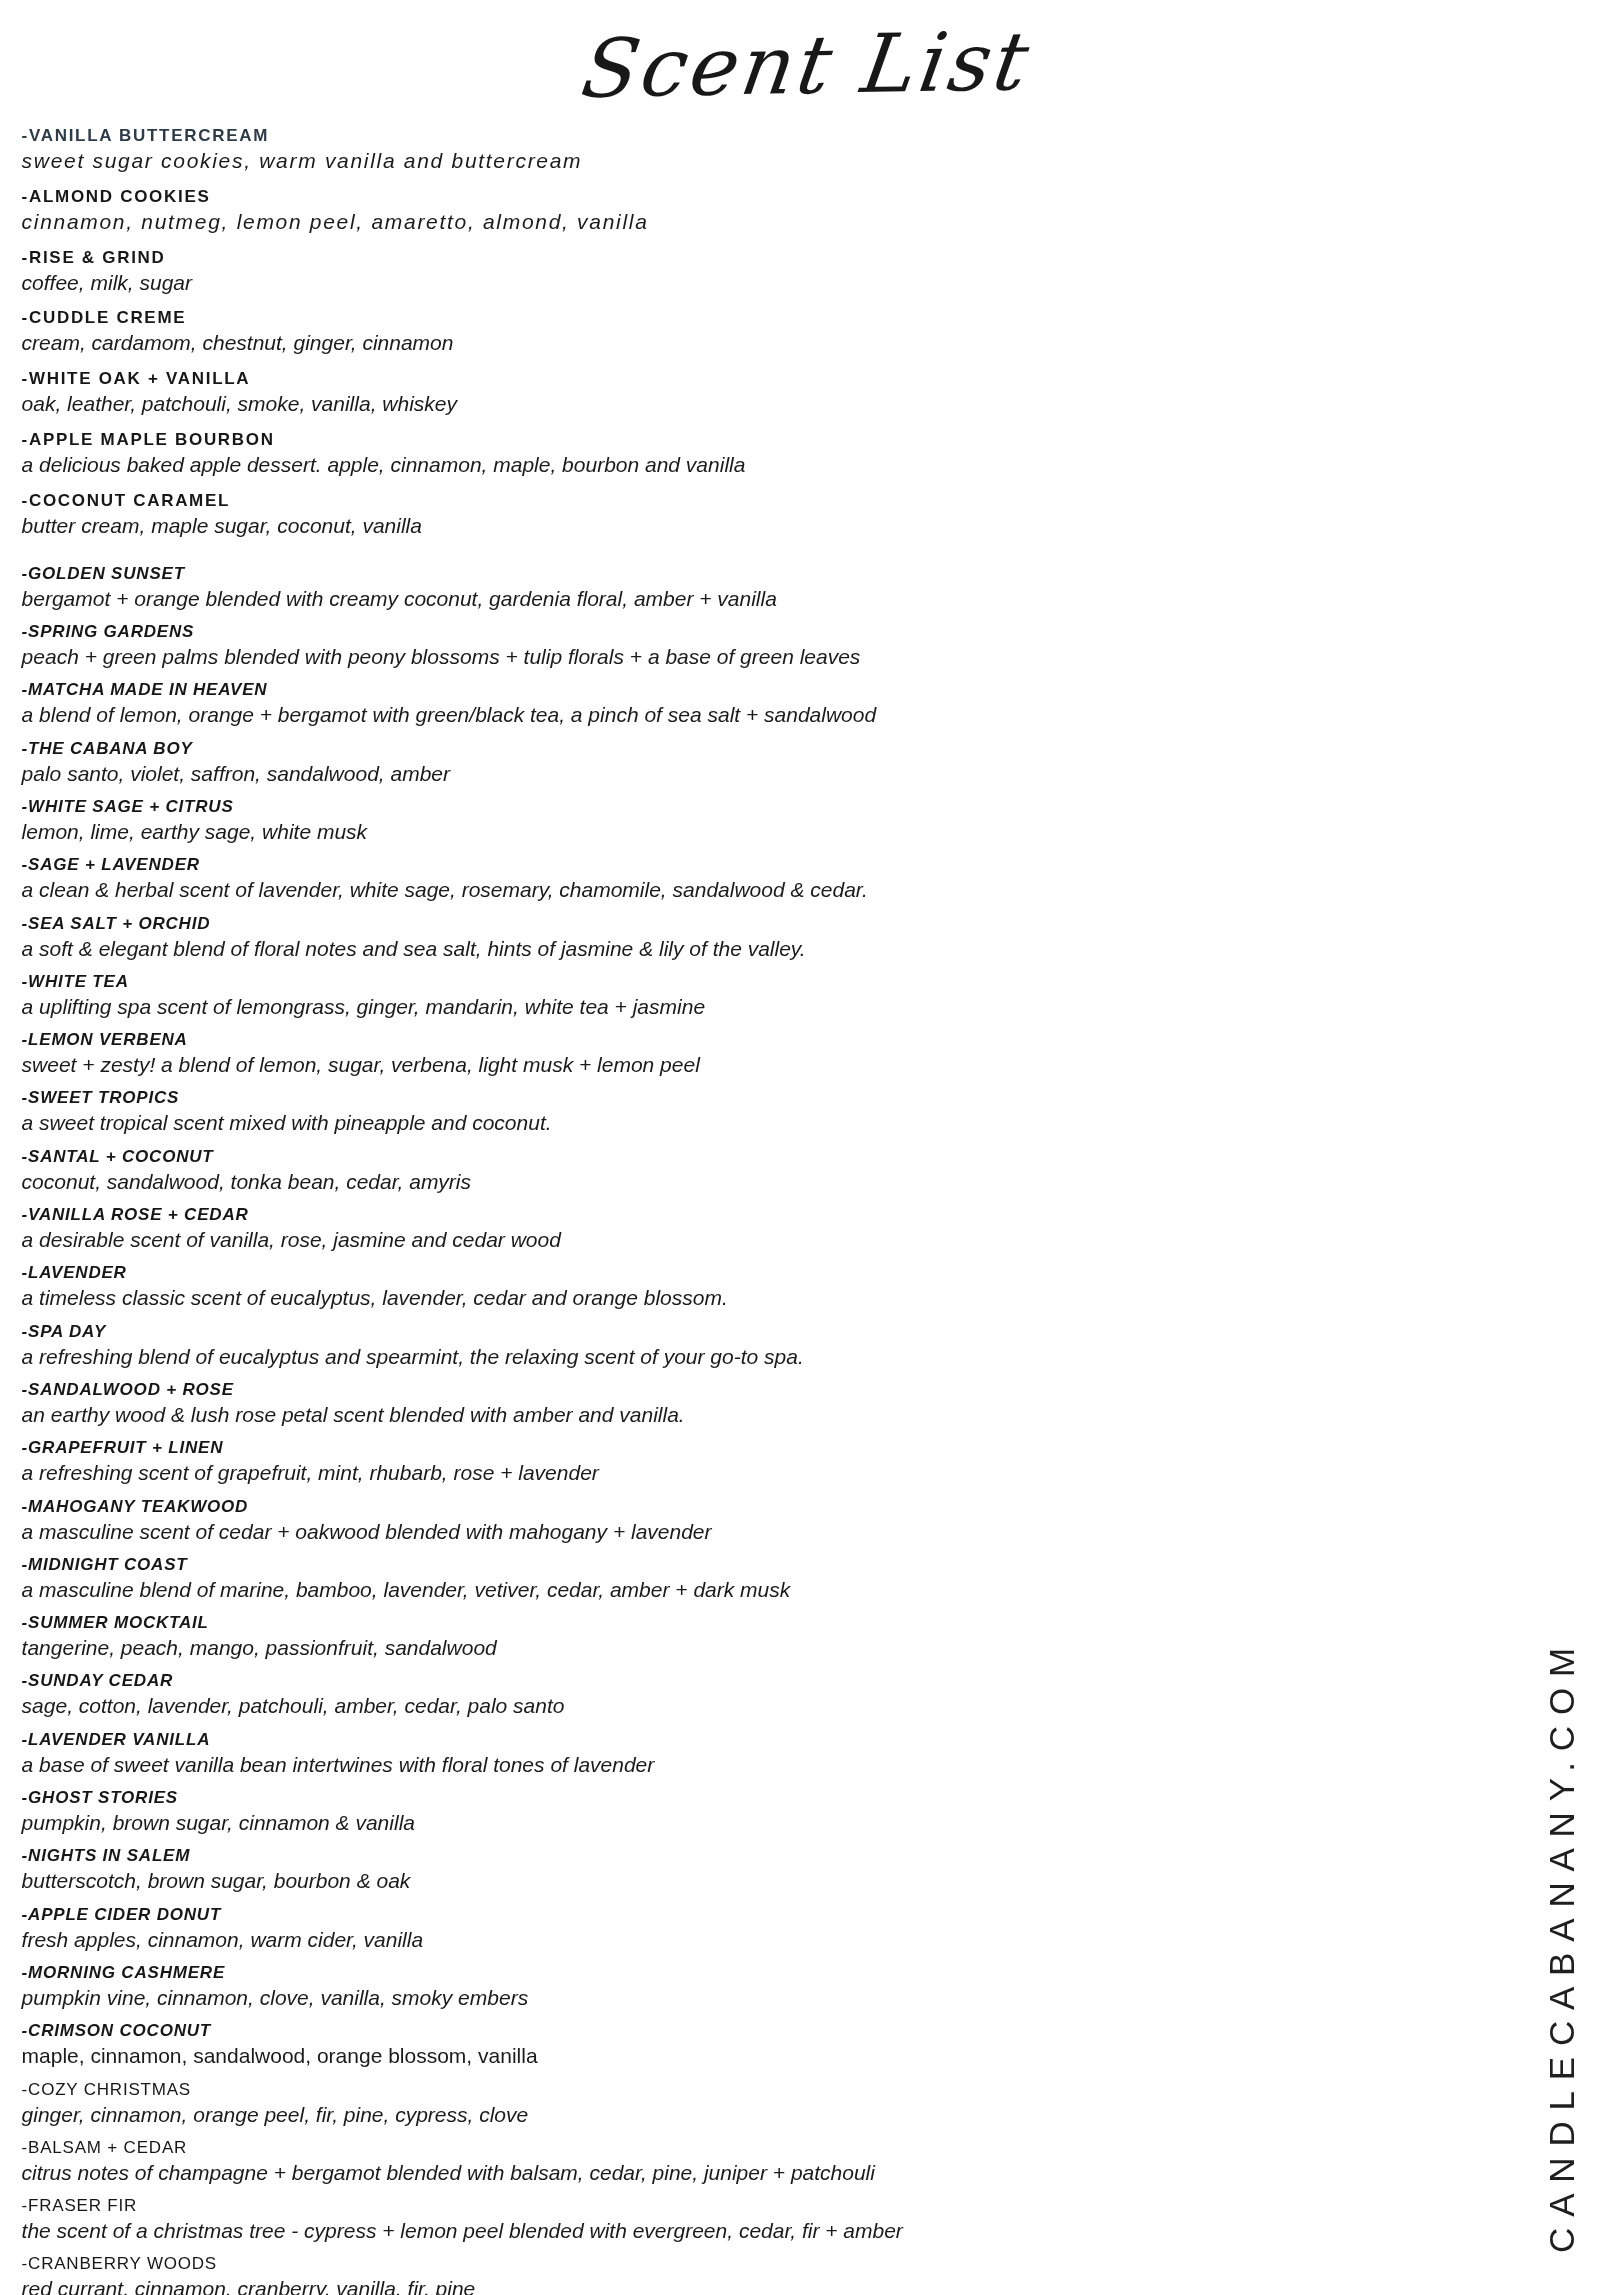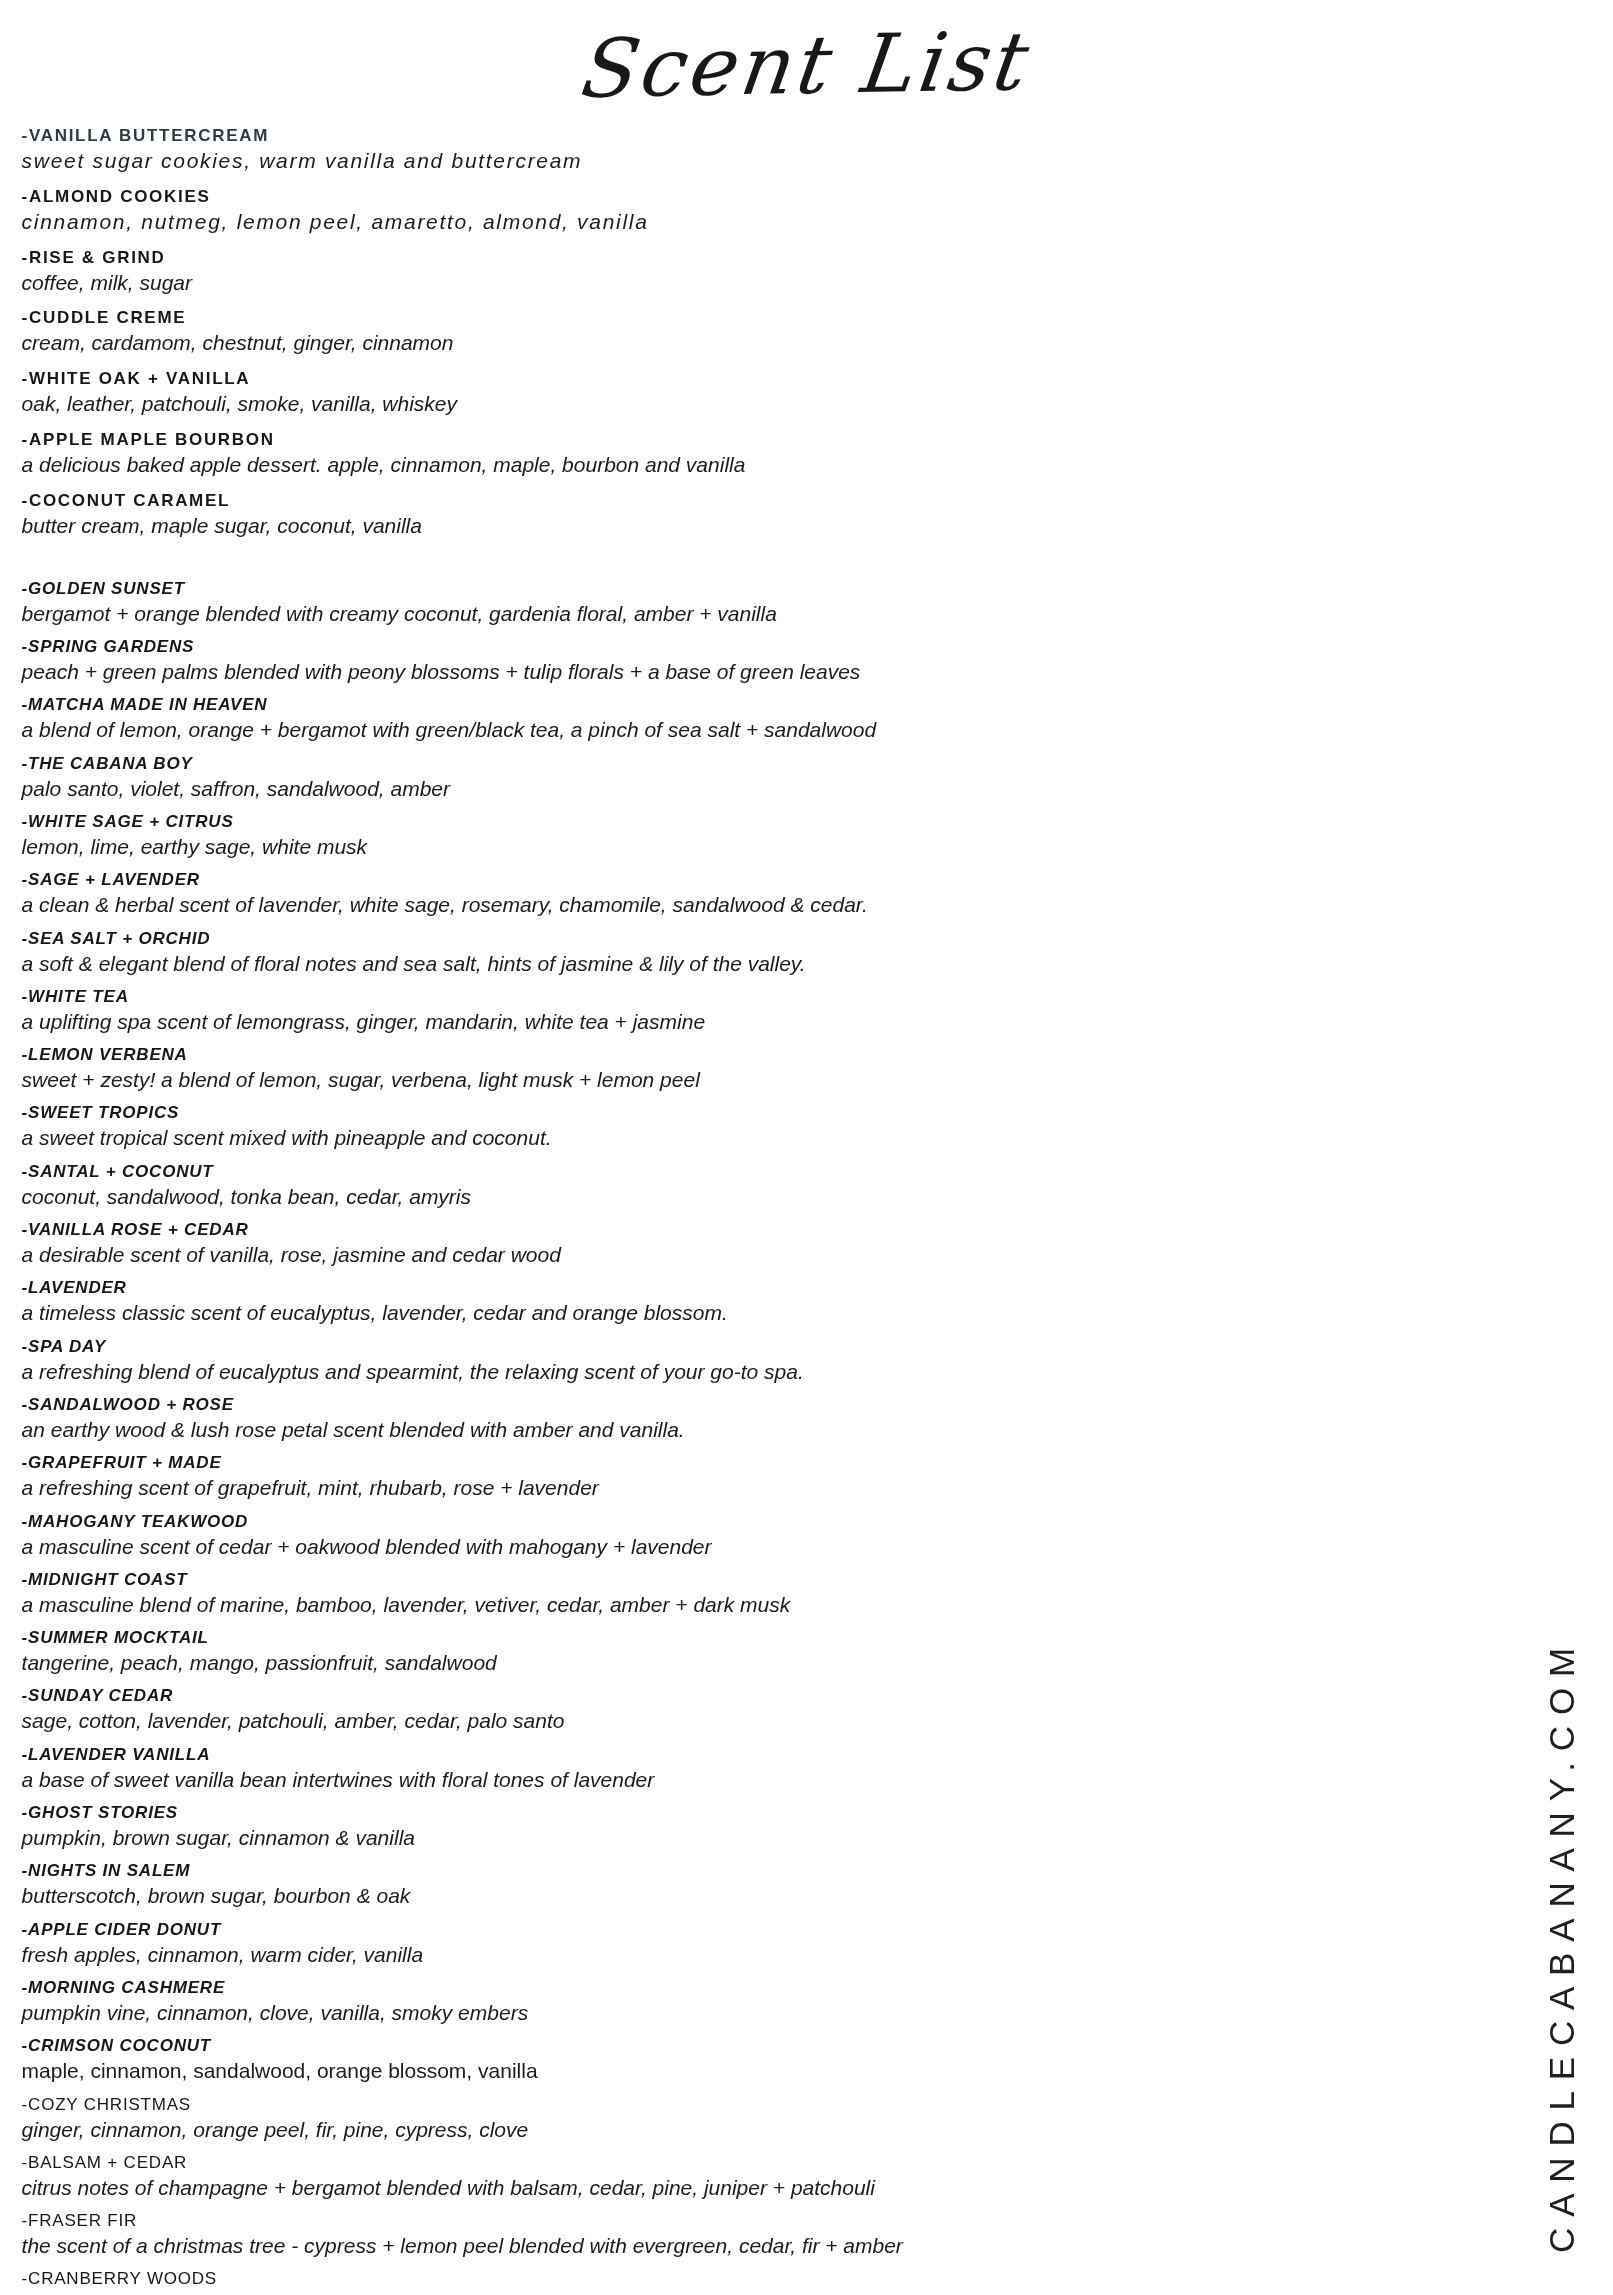--- a/index.html
+++ b/index.html
@@ -29,21 +29,21 @@
     color: #181818;
     transform: skewX(-10deg) rotate(-1deg);
     white-space: nowrap;
   }
   .list {
     padding-left: 21.6px;
     padding-right: 100px;
   }
   .entry { margin-bottom: 8.3px; }
   .entry.group-top { margin-bottom: 10.8px; }
-  .entry.group-break { margin-bottom: 38px; }
+  .entry.group-break { margin-bottom: 23px; }
   .name {
     font-size: 17px;
     line-height: 25px;
     font-weight: 700;
     letter-spacing: 1.7px;
     color: #171717;
     white-space: nowrap;
   }
   .name--bold-slate { color: #2c3b48; }
   .name--italic { font-style: italic; letter-spacing: 0.8px; }
@@ -184,21 +184,21 @@
     <div class="name name--italic">-SPA DAY</div>
     <div class="notes">a refreshing blend of eucalyptus and spearmint, the relaxing scent of your go-to spa.</div>
   </div>
 
   <div class="entry">
     <div class="name name--italic">-SANDALWOOD + ROSE</div>
     <div class="notes">an earthy wood &amp; lush rose petal scent blended with amber and vanilla.</div>
   </div>
 
   <div class="entry">
-    <div class="name name--italic">-GRAPEFRUIT + MADE</div>
+    <div class="name name--italic">-GRAPEFRUIT + LINEN</div>
     <div class="notes">a refreshing scent of grapefruit, mint, rhubarb, rose + lavender</div>
   </div>
 
   <div class="entry">
     <div class="name name--italic">-MAHOGANY TEAKWOOD</div>
     <div class="notes">a masculine scent of cedar + oakwood blended with mahogany + lavender</div>
   </div>
 
   <div class="entry">
     <div class="name name--italic">-MIDNIGHT COAST</div>

